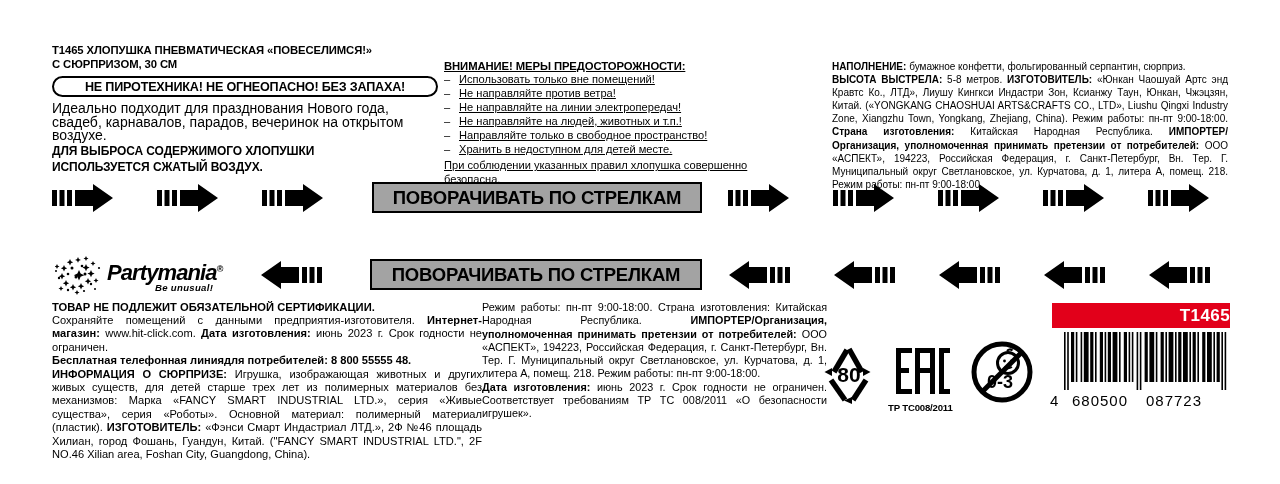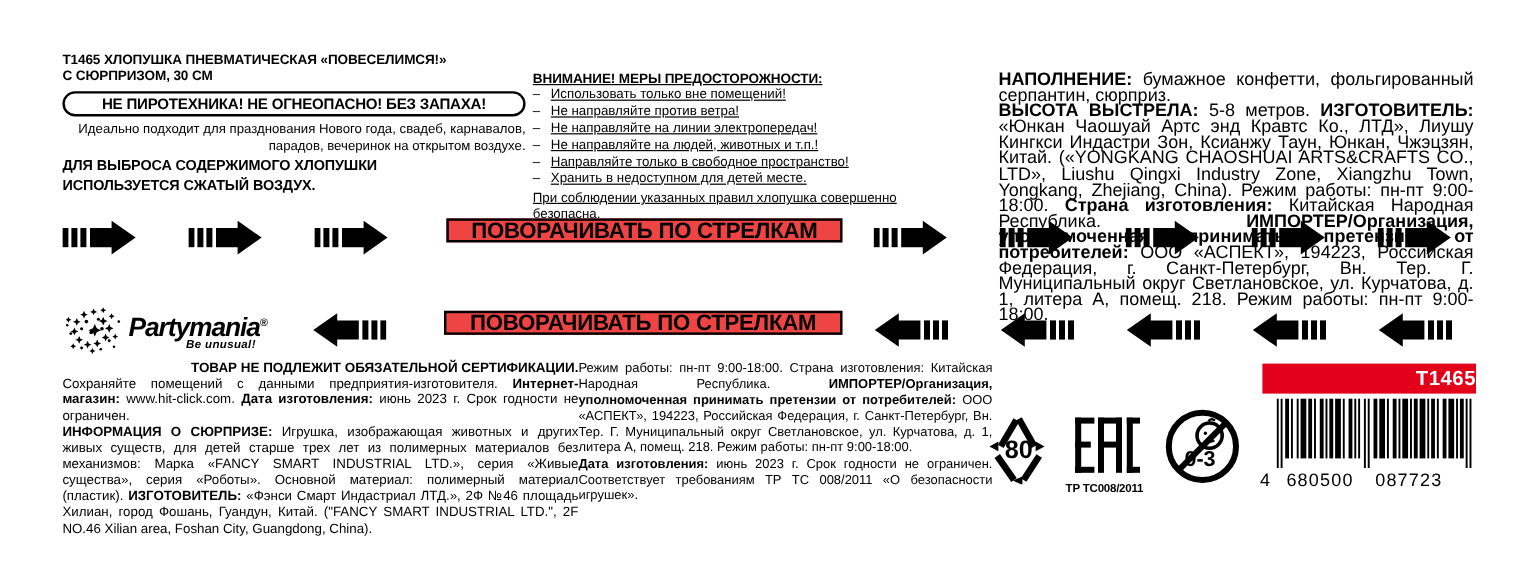--- a/index.html
+++ b/index.html
@@ -32,21 +32,21 @@
   .pill {
     margin-top: 5px;
     border: 2.5px solid #000;
     border-radius: 11px;
     height: 21px;
     display: flex; align-items: center; justify-content: center;
     font-size: 12.6px; font-weight: bold; letter-spacing: -0.2px;
   }
   .lead {
     margin-top: 5px;
-    font-size: 11px; line-height: 13.4px; text-align: right;
+    font-size: 14px; line-height: 13.4px;
   }
   .strongline {
     margin-top: 2px;
     font-size: 12px; font-weight: bold; line-height: 15.5px;
     letter-spacing: -0.1px;
   }
   .usage {
     margin-top: 3px; font-size: 11.1px; line-height: 13.4px;
   }
 
@@ -55,43 +55,43 @@
   .warn-list li {
     font-size: 11.1px; line-height: 13.9px;
     padding-left: 15px; position: relative;
   }
   .warn-list li::before {
     content: "\2013"; position: absolute; left: 0; top: 0;
   }
   .warn-foot { margin-top: 3px; font-size: 11.1px; line-height: 13.4px; }
 
   .right-para {
-    font-size: 15px; line-height: 13.1px;
+    font-size: 10px; line-height: 13.1px;
     text-align: justify; text-align-last: left; padding-left: 44px;
   }
 
   
   .band { position: absolute; left: 0; width: 1280px; height: 40px; }
   .band1 { top: 178px; }
   .band2 { top: 255px; }
 
   .arrow-wrap { position: absolute; top: 0; height: 40px;
                 display: flex; align-items: center; }
 
   .arrow { position: relative; width: 62px; height: 30px; }
   .arrow svg { display: block; }
 
   .turnbox {
     position: absolute; top: 4px;
     border: 2.5px solid #000;
-    height: 20px;
+    height: 31px;
     display: flex; align-items: center; justify-content: center;
     padding: 0 14px;
     font-size: 18.5px; font-weight: bold; letter-spacing: -0.2px;
-    background: #ef4444;
+    background: #a3a3a3;
   }
   .turnbox1 { left: 372px; width: 330px; }
   .turnbox2 { left: 370px; width: 332px; }
 
   
   .logo {
     position: absolute; left: 55px; top: 252px;
     width: 180px; height: 46px;
   }
   .logo-mark { position: absolute; left: 0; top: 0; width: 48px; height: 44px; }
@@ -104,21 +104,21 @@
   .logo-tag {
     position: absolute; left: 100px; top: 30px;
     font-size: 9.6px; font-weight: bold; font-style: italic;
     letter-spacing: 0.3px;
   }
 
   
   .bot-left  { position: absolute; left: 52px;  top: 300px; width: 430px; }
   .bot-mid   { position: absolute; left: 482px; top: 301px; width: 345px; }
 
-  .bl-head { font-size: 11.2px; font-weight: bold; line-height: 14px; text-align: right; }
+  .bl-head { font-size: 11.2px; font-weight: bold; line-height: 14px; }
   .bl-p    { font-size: 11.1px; line-height: 13.4px;
              text-align: justify; text-align-last: left; }
   .bm-p    { font-size: 10.8px; line-height: 13.3px;
              text-align: justify; text-align-last: left; }
 
   
   .marks { position: absolute; left: 818px; top: 338px; width: 215px; height: 84px; }
   .mark-recycle { position: absolute; left: 0;   top: 4px; }
   .mark-eac     { position: absolute; left: 76px; top: 4px; }
   .eac-caption  { position: absolute; left: 70px; top: 64px;
@@ -398,20 +398,23 @@
         </g>
           </svg>
       </div>
     </div>
   </div>
 
   <div class="bot-left">
     <div class="bl-head">ТОВАР НЕ ПОДЛЕЖИТ ОБЯЗАТЕЛЬНОЙ СЕРТИФИКАЦИИ.</div>
     <div class="bl-p">
       <span>Сохраняйте помещений с данными предприятия-изготовителя. </span><span class="b">Интернет-магазин:</span><span> www.hit-click.com. </span><span class="b">Дата изготовления:</span><span> июнь 2023 г. Срок годности не ограничен.</span>
+    </div>
+    <div class="bl-p">
+      <span class="b">Бесплатная телефонная линиядля потребителей:</span><span class="b"> 8 800 55555 48.</span>
     </div>
     <div class="bl-p">
       <span class="b">ИНФОРМАЦИЯ О СЮРПРИЗЕ:</span><span> Игрушка, изображающая животных и других живых существ, для детей старше трех лет из полимерных материалов без механизмов: Марка «FANCY SMART INDUSTRIAL LTD.», серия «Живые существа», серия «Роботы». Основной материал: полимерный материал (пластик). </span><span class="b">ИЗГОТОВИТЕЛЬ:</span><span> «Фэнси Смарт Индастриал ЛТД.», 2Ф №46 площадь Хилиан, город Фошань, Гуандун, Китай. ("FANCY SMART INDUSTRIAL LTD.", 2F NO.46 Xilian area, Foshan City, Guangdong, China).</span>
     </div>
   </div>
 
   <div class="bot-mid">
     <div class="bm-p">
       <span>Режим работы: пн-пт 9:00-18:00. Страна изготовления: Китайская Народная Республика. </span><span class="b">ИМПОРТЕР/Организация, уполномоченная принимать претензии от потребителей:</span><span> ООО «АСПЕКТ», 194223, Российская Федерация, г. Санкт-Петербург, Вн. Тер. Г. Муниципальный округ Светлановское, ул. Курчатова, д. 1, литера А, помещ. 218. Режим работы: пн-пт 9:00-18:00.</span>
     </div>

